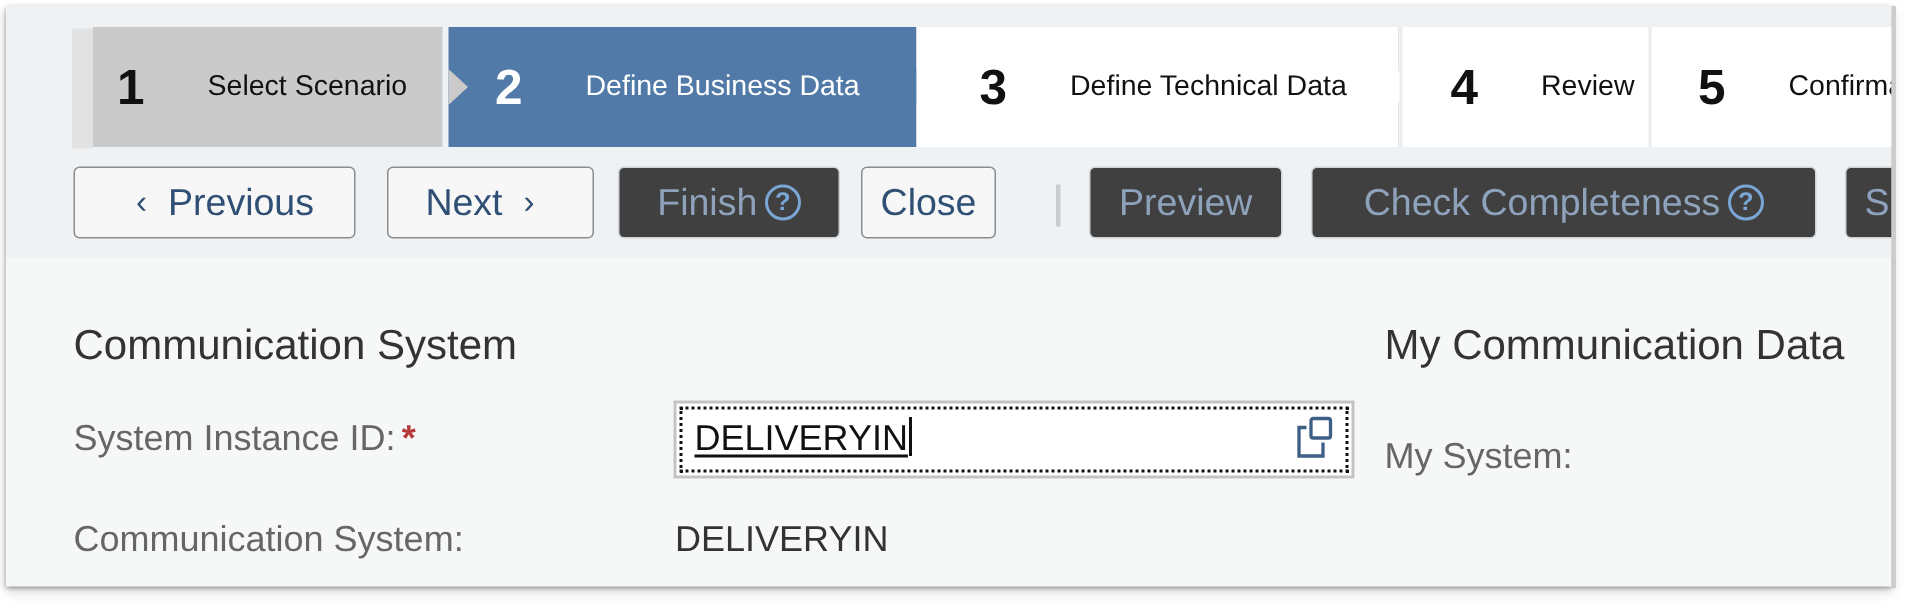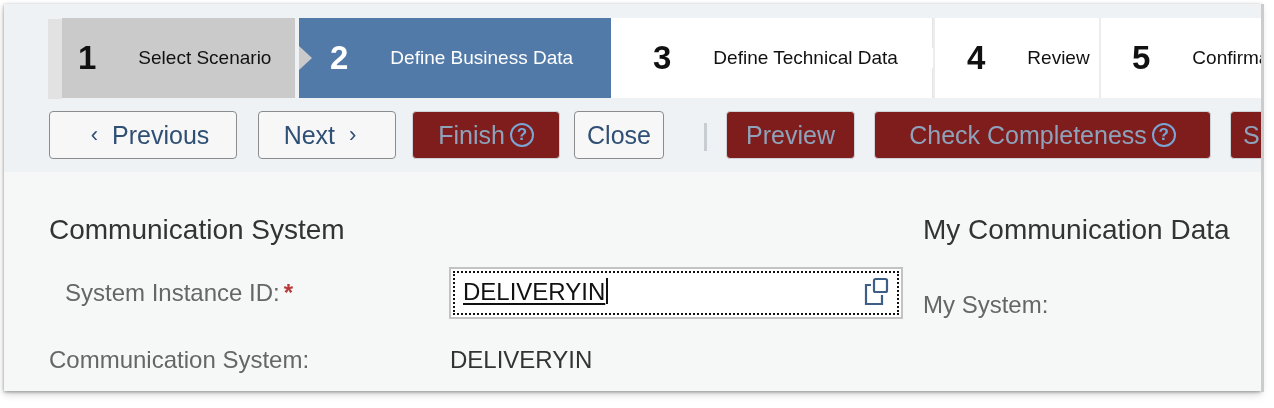--- a/index.html
+++ b/index.html
@@ -50,21 +50,21 @@
 
   .toolbar {
     position: absolute; left: 45px; top: 107px; height: 52px; width: 1230px;
   }
   .btn {
     position: absolute; top: 0; height: 48px; box-sizing: border-box;
     border: 1.5px solid #8c8c8c; border-radius: 4px; background: #f7f7f7;
     display: flex; align-items: center; justify-content: center;
     font-size: 25px; color: #2f4f74; white-space: nowrap; overflow: hidden;
   }
-  .btn.disabled { border-color: #cfd3d7; color: #8ea3bb; background: #7f1d1d; }
+  .btn.disabled { border-color: #cfd3d7; color: #8ea3bb; background: #404040; }
   .btn .chev-glyph { font-size: 22px; margin: 0 14px; }
   .qicon {
     display: inline-flex; width: 24px; height: 24px; border: 2px solid #7aa6d6; border-radius: 50%;
     color: #7aa6d6; font-size: 17px; font-weight: bold; align-items: center; justify-content: center;
     margin-left: 5px; box-sizing: border-box;
   }
   .separator {
     position: absolute; left: 655px; top: 12px; width: 3px; height: 28px; background: #c8cdd2;
   }
 
@@ -151,21 +151,21 @@
       </div>
       <div class="btn disabled" style="left:1181px; width:60px; justify-content:flex-start; padding-left:12px;">
         <span>S</span>
       </div>
     </div>
   </div>
 
   <div class="content">
     <div class="section-title" style="left:45px; top:42px;">Communication System</div>
 
-    <div class="label" style="left:45px; top:107px;margin-left:16px;">
+    <div class="label" style="left:45px; top:107px;">
       <span>System Instance ID:</span><span class="req">*</span>
     </div>
     <div class="input-box">
       <div class="input-inner"></div>
       <div class="input-text"><span>DELIVERYIN</span><span class="caret"></span></div>
       <svg class="vh-icon" viewBox="0 0 30 30">
         <rect x="13" y="2" width="13" height="13" rx="1.5" fill="none" stroke="#3d5f86" stroke-width="2.2"></rect>
         <path d="M10 8 H5 V27 H21 V18" fill="none" stroke="#3d5f86" stroke-width="2.2"></path>
       </svg>
     </div>

